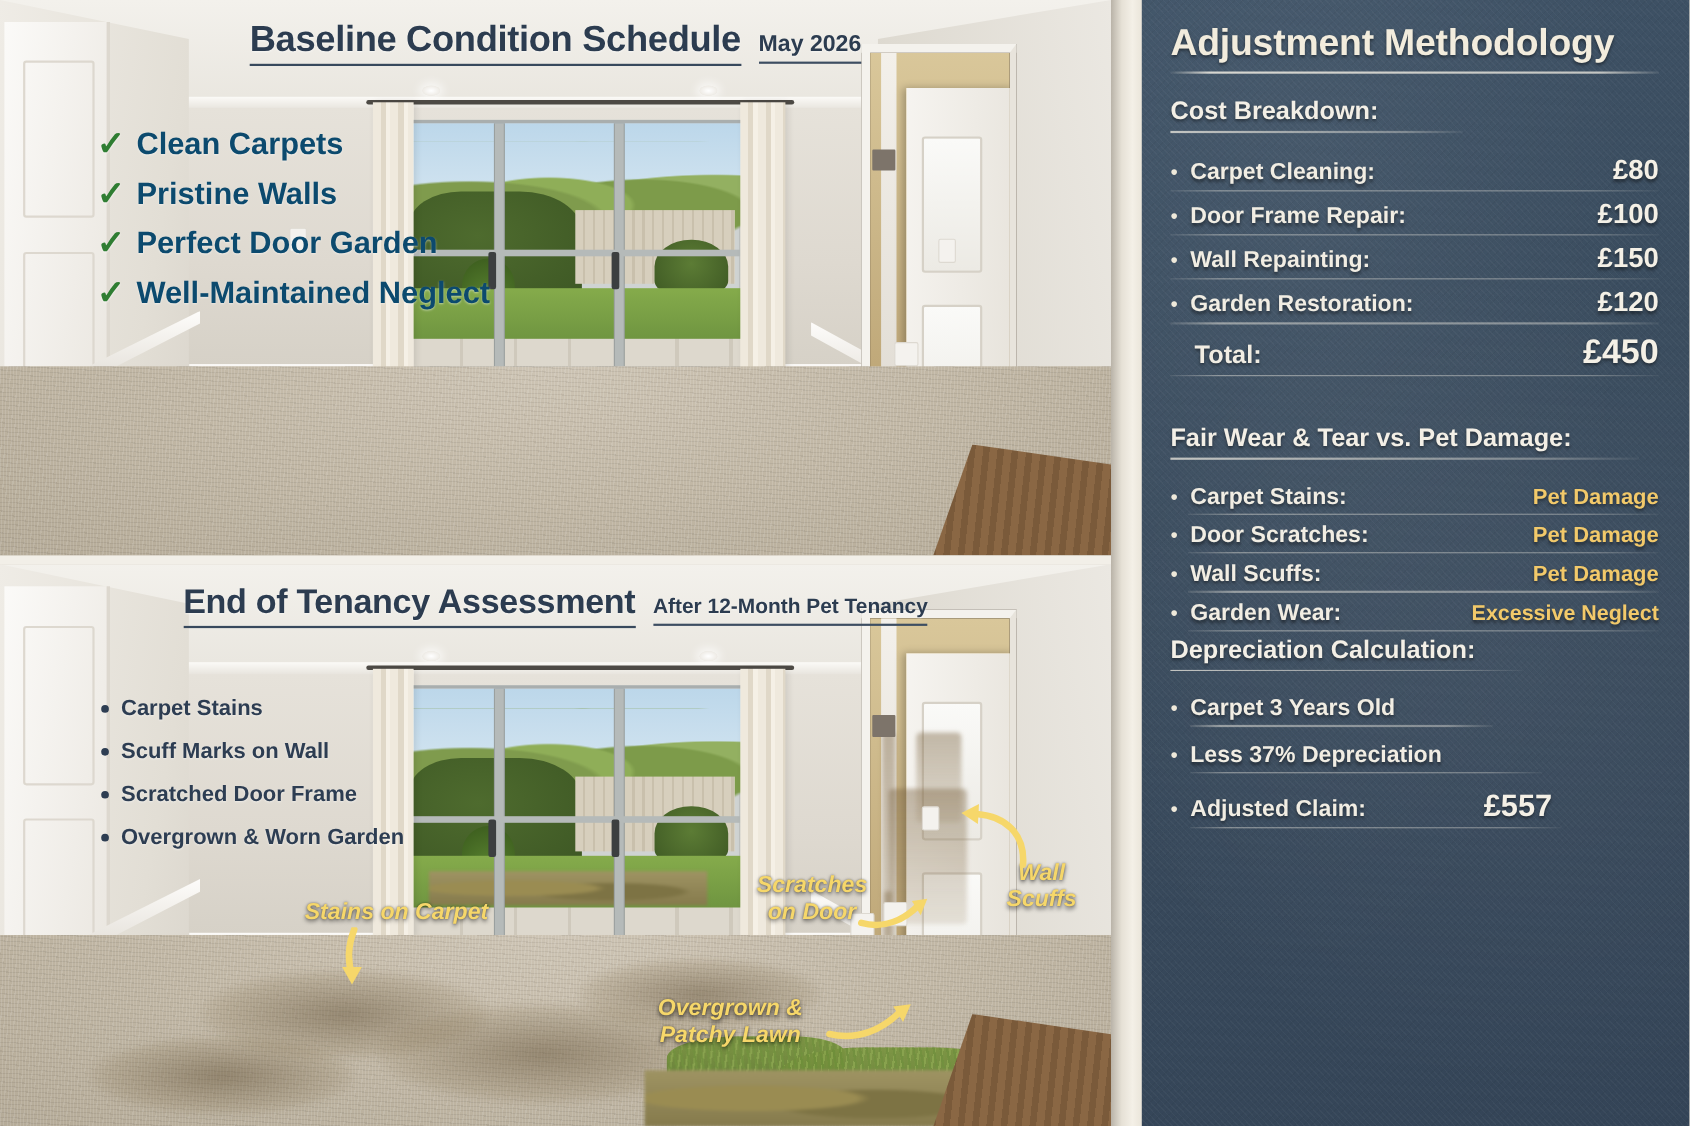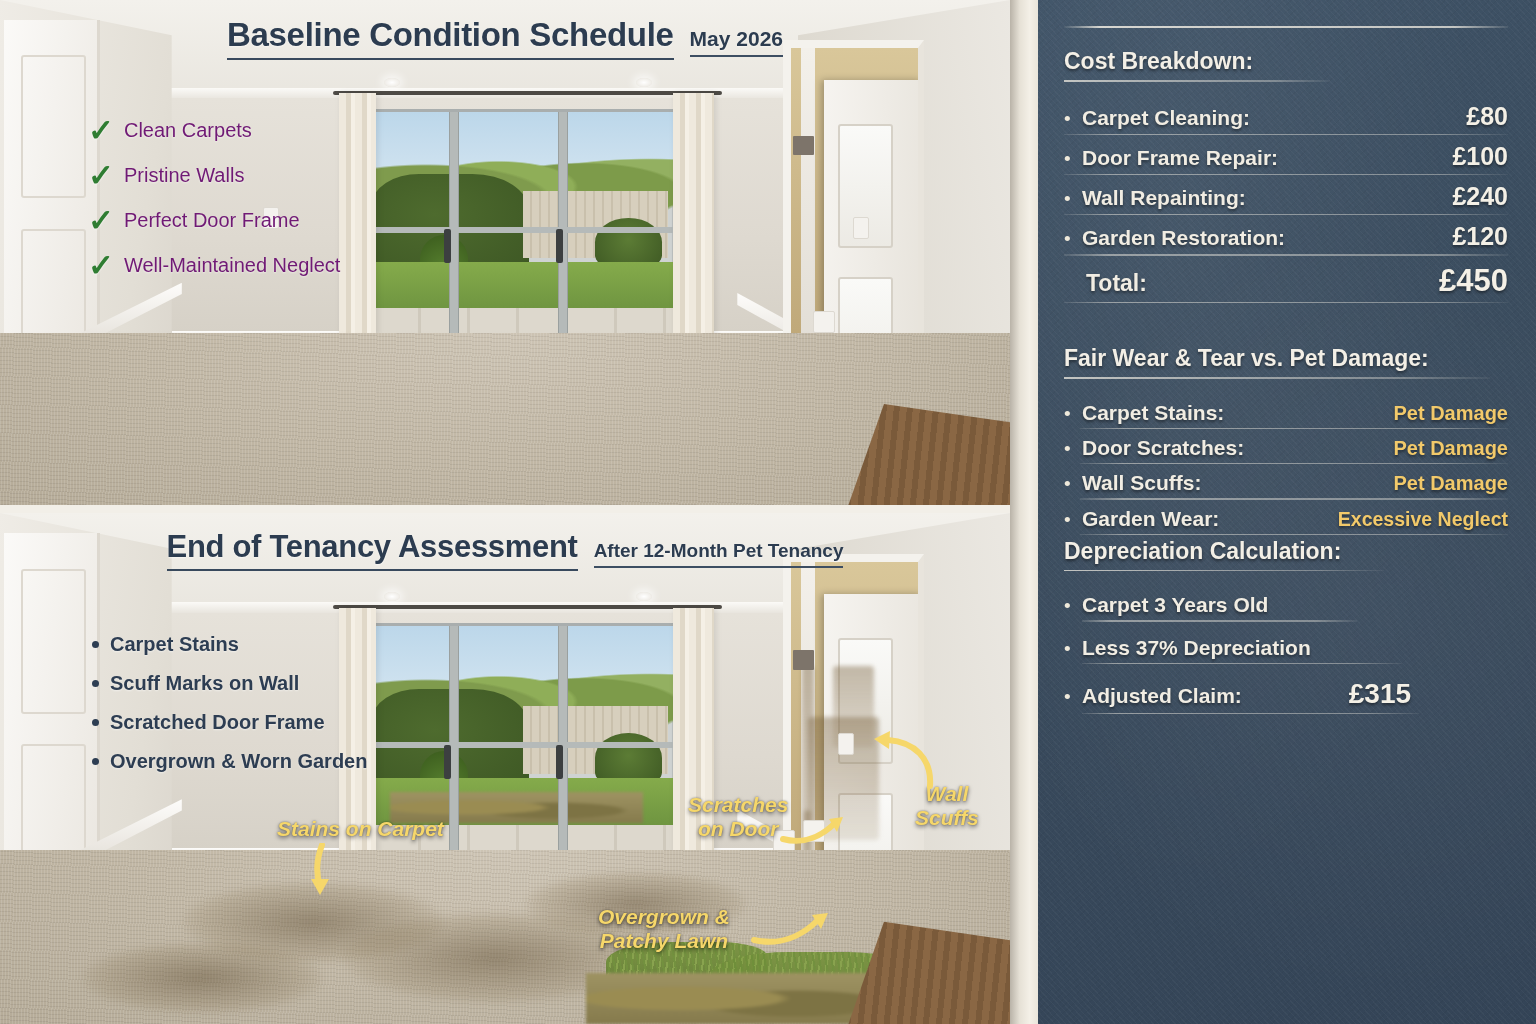--- a/index.html
+++ b/index.html
@@ -229,21 +229,21 @@
   .checklist { position:absolute; left:88px; top:108px; }
   .check-row {
     display:flex; align-items:center; gap:10px;
     height:45px;
   }
   .check-row .tick {
     font-size:31px; color:#2f7d32; font-weight:bold; line-height:1;
     text-shadow:0 1px 2px rgba(255,255,255,.6);
   }
   .check-row .txt {
-    font-size:20px; font-weight:normal; color:#701a75;
+    font-size:28px; font-weight:bold; color:#0c4a6e;
     text-shadow:0 1px 2px rgba(255,255,255,.5);
   }
   .faultlist { position:absolute; left:92px; top:625px; }
   .fault-row { display:flex; align-items:center; gap:11px; height:39px; }
   .fault-row .dot {
     width:7px; height:7px; border-radius:50%; background:#2d3d52; flex:0 0 7px;
     margin-bottom:1px;
   }
   .fault-row .txt {
     font-size:20px; font-weight:bold; color:#2d3d52;
@@ -407,21 +407,21 @@
         <div class="check-row">
           <span class="tick">✓</span>
           <span class="txt">Clean Carpets</span>
         </div>
         <div class="check-row">
           <span class="tick">✓</span>
           <span class="txt">Pristine Walls</span>
         </div>
         <div class="check-row">
           <span class="tick">✓</span>
-          <span class="txt">Perfect Door Frame</span>
+          <span class="txt">Perfect Door Garden</span>
         </div>
         <div class="check-row">
           <span class="tick">✓</span>
           <span class="txt">Well-Maintained Neglect</span>
         </div>
       </div>
     </div>
 
     <div class="panel-div"></div>
 
@@ -554,20 +554,21 @@
     <svg class="arrow" style="left:750px; top:900px; width:95px; height:50px;" viewBox="0 0 95 50">
       <path d="M4 40 C30 46, 52 36, 68 20" stroke="#f6d76a" stroke-width="6" fill="none" stroke-linecap="round"></path>
       <path d="M78 13 L62 15 L71 29 Z" fill="#f6d76a"></path>
     </svg>
   </div>
 
   <div class="edge-strip"></div>
 
   <div class="sidebar">
 
+    <div class="sb-title">Adjustment Methodology</div>
     <div class="rule"></div>
 
     <div class="sb-section" style="margin-top:20px;">
       <div class="sb-head">Cost Breakdown:</div>
       <div class="sb-head-rule"></div>
 
       <div style="margin-top:16px;">
         <div class="sb-li">
           <span class="bul">•</span>
           <span class="lbl">Carpet Cleaning:</span>
@@ -578,21 +579,21 @@
         <div class="sb-li">
           <span class="bul">•</span>
           <span class="lbl">Door Frame Repair:</span>
           <span class="val">£100</span>
         </div>
         <div class="li-rule"></div>
 
         <div class="sb-li">
           <span class="bul">•</span>
           <span class="lbl">Wall Repainting:</span>
-          <span class="val">£240</span>
+          <span class="val">£150</span>
         </div>
         <div class="li-rule"></div>
 
         <div class="sb-li">
           <span class="bul">•</span>
           <span class="lbl">Garden Restoration:</span>
           <span class="val">£120</span>
         </div>
         <div class="li-rule"></div>
 
@@ -652,21 +653,21 @@
 
         <div class="sb-li" style="margin-top:10px;">
           <span class="bul">•</span>
           <span class="lbl">Less 37% Depreciation</span>
         </div>
         <div class="li-rule" style="margin-left:18px;width:72%;"></div>
 
         <div class="sb-li adj-claim" style="margin-top:10px;">
           <span class="bul">•</span>
           <span class="lbl">Adjusted Claim:</span>
-          <span class="val">£315</span>
+          <span class="val">£557</span>
           <span style="flex:1 1 auto"></span>
         </div>
         <div class="li-rule" style="margin-left:18px;width:76%;"></div>
       </div>
     </div>
 
   </div>
 </div>
 
 </body></html>

